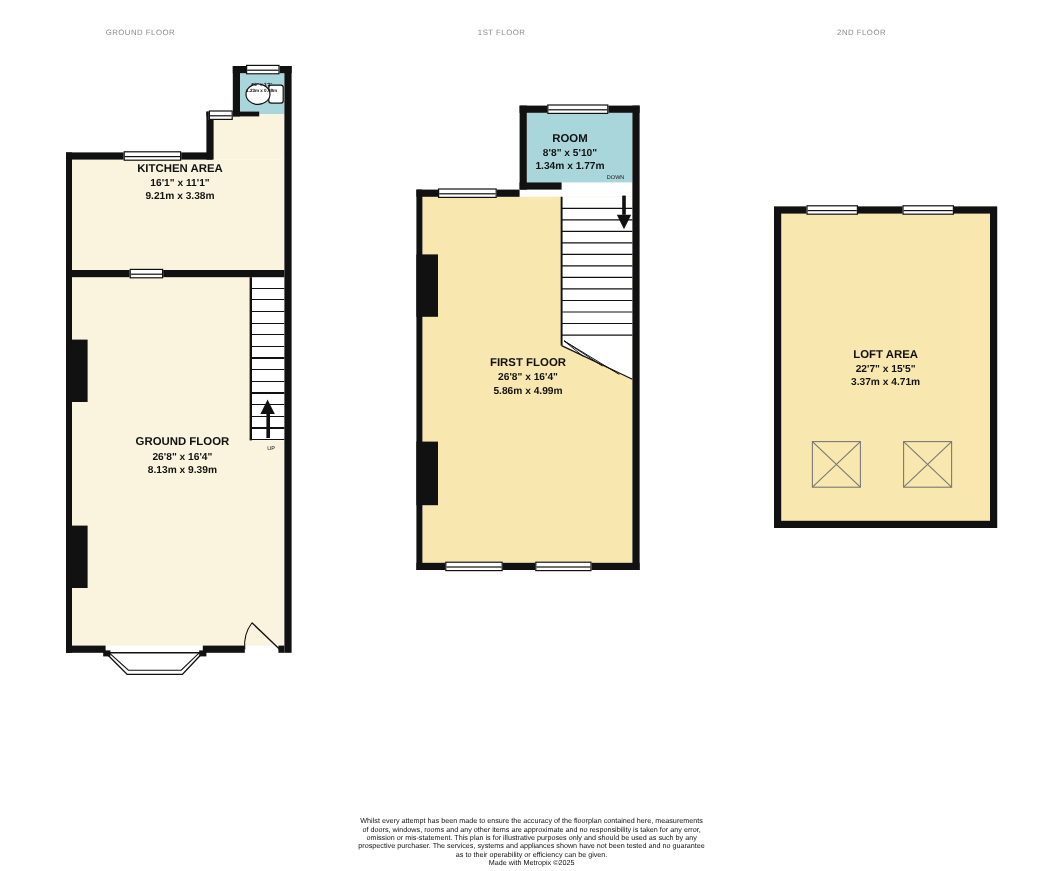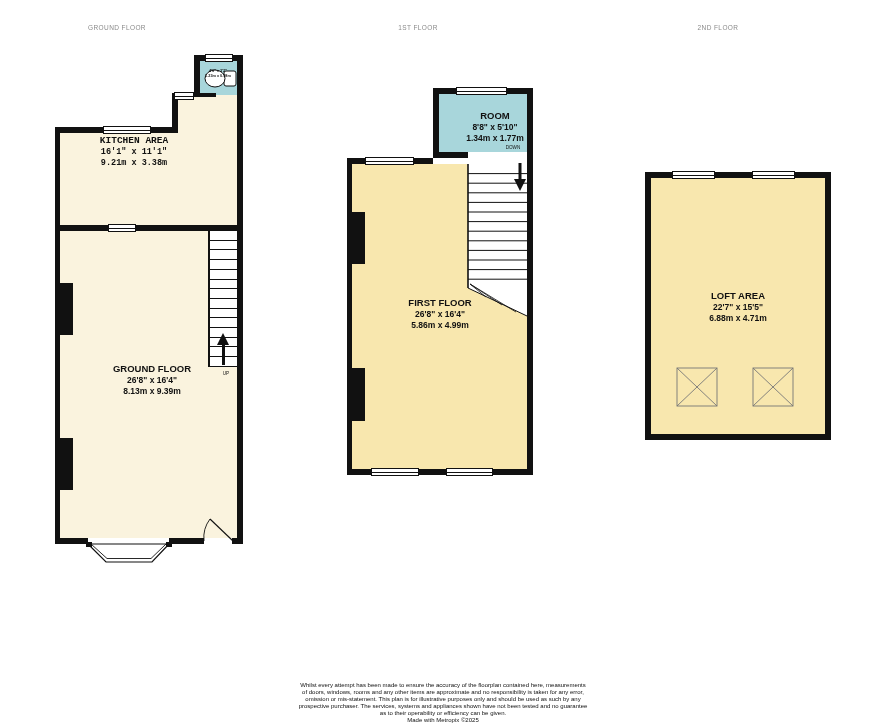--- a/index.html
+++ b/index.html
@@ -89,21 +89,21 @@
       <polyline points="11,4 27,18.5 71,18.5 86,4" fill="none" stroke="#111" stroke-width="0.9"></polyline>
       <rect x="6" y="2" width="6" height="5" fill="#111"></rect>
       <rect x="86" y="2" width="6" height="5" fill="#111"></rect>
     </svg>
 
     <svg class="svgabs" style="left:198px;top:505px;" width="45" height="40" viewBox="0 0 45 40">
       <path d="M 6 36 A 31 31 0 0 1 12 14" fill="none" stroke="#111" stroke-width="0.9"></path>
       <line x1="35" y1="36" x2="12" y2="14" stroke="#111" stroke-width="1.1"></line>
     </svg>
 
-    <div class="rlabel" style="left:64px;top:135px;width:140px;font-family:Liberation Mono, monospace;">
+    <div class="rlabel" style="left:80px;top:135px;width:140px;">
       <div class="nm">KITCHEN AREA</div>
       <div class="dm">16'1" x 11'1"</div>
       <div class="dm">9.21m x 3.38m</div>
     </div>
     <div class="rlabel" style="left:82px;top:363px;width:140px;">
       <div class="nm">GROUND FLOOR</div>
       <div class="dm">26'8" x 16'4"</div>
       <div class="dm">8.13m x 9.39m</div>
     </div>
   </div>
@@ -151,21 +151,21 @@
     <div class="w" style="left:347px;top:368px;width:18px;height:53px;"></div>
     <div class="w" style="left:527px;top:88px;width:6px;height:387px;"></div>
     <div class="w" style="left:347px;top:469px;width:186px;height:6px;"></div>
 
     <div class="win" style="left:456px;top:87px;width:51px;height:8px;"></div>
     <div class="win" style="left:365px;top:157px;width:49px;height:8px;"></div>
     <div class="win" style="left:371px;top:468px;width:48px;height:8px;"></div>
     <div class="win" style="left:446px;top:468px;width:47px;height:8px;"></div>
 
     <div class="dirlabel" style="left:500px;top:145px;width:26px;">DOWN</div>
-    <div class="rlabel" style="left:453px;top:110px;width:84px;">
+    <div class="rlabel" style="left:433px;top:110px;width:84px;">
       <div class="nm">ROOM</div>
       <div class="dm">8'8" x 5'10"</div>
       <div class="dm">1.34m x 1.77m</div>
     </div>
     <div class="rlabel" style="left:370px;top:297px;width:140px;text-align:center;">
       <div class="nm">FIRST FLOOR</div>
       <div class="dm">26'8" x 16'4"</div>
       <div class="dm">5.86m x 4.99m</div>
     </div>
   </div>
@@ -184,21 +184,21 @@
       <g fill="none" stroke="#777" stroke-width="0.9">
         <rect x="83" y="3" width="40" height="38"></rect>
         <line x1="83" y1="3" x2="123" y2="41"></line>
           <line x1="123" y1="3" x2="83" y2="41"></line>
       </g>
     </svg>
 
     <div class="rlabel" style="left:668px;top:290px;width:140px;">
       <div class="nm">LOFT AREA</div>
       <div class="dm">22'7" x 15'5"</div>
-      <div class="dm">6.88m x 4.71m</div>
+      <div class="dm">3.37m x 4.71m</div>
     </div>
   </div>
 
   <div id="footer">
     <div class="disc">Whilst every attempt has been made to ensure the accuracy of the floorplan contained here, measurements
 of doors, windows, rooms and any other items are approximate and no responsibility is taken for any error,
 omission or mis-statement. This plan is for illustrative purposes only and should be used as such by any
 prospective purchaser. The services, systems and appliances shown have not been tested and no guarantee
 as to their operability or efficiency can be given.</div>
     <div class="credit">Made with Metropix ©2025</div>

